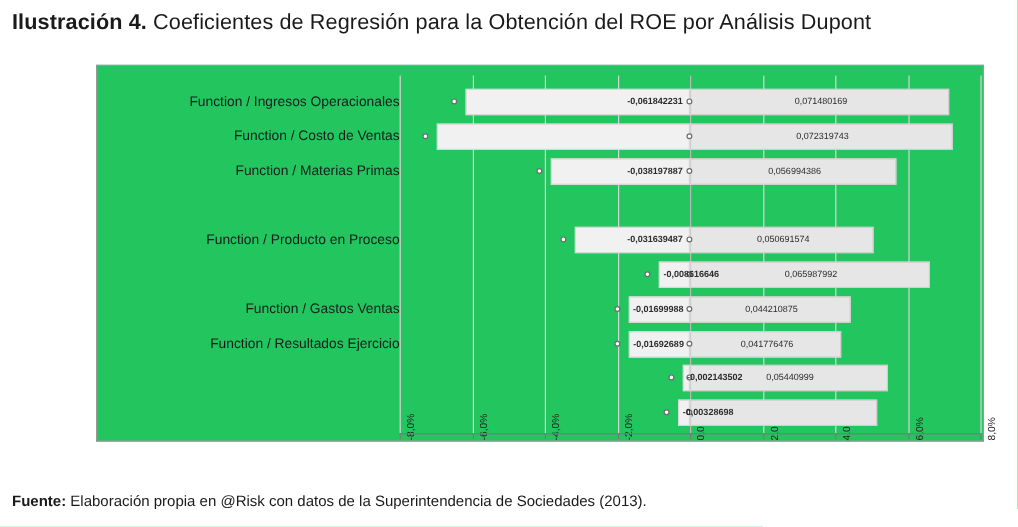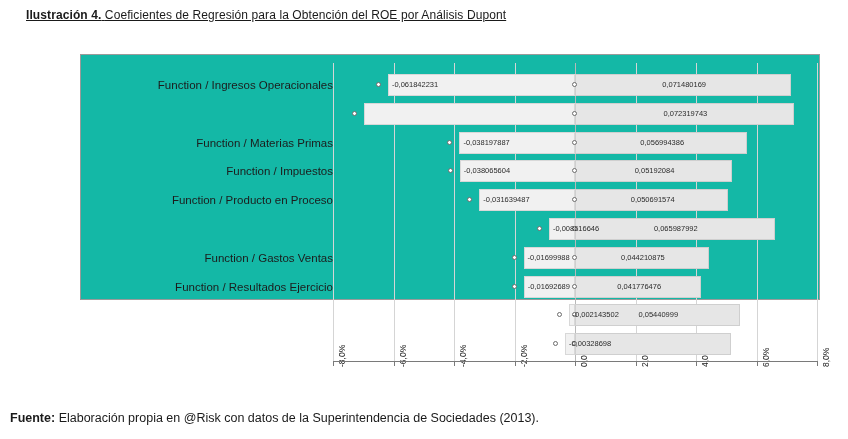--- a/index.html
+++ b/index.html
@@ -14,26 +14,25 @@
     color: #1a1a1a;
     overflow: hidden;
   }
   .page {
     position: relative;
     width: 848px;
     height: 439px;
   }
   .caption-top {
     position: absolute;
-    left: 26px;
+    left: 10px;
     top: 8px;
-    font-size: 12px;
+    font-size: 18px;
     letter-spacing: 0.1px;
     white-space: nowrap;
-    text-decoration: underline;
   }
   .caption-top .lbl {
     font-weight: bold;
   }
   .caption-bottom {
     position: absolute;
     left: 10px;
     top: 411px;
     font-size: 12.5px;
     white-space: nowrap;
@@ -41,23 +40,23 @@
   .caption-bottom .lbl {
     font-weight: bold;
   }
 
   
   .chart-frame {
     position: absolute;
     left: 80px;
     top: 54px;
     width: 740px;
-    height: 246px;
+    height: 314px;
     border: 1px solid #9a9a9a;
-    background: #14b8a6;
+    background: #22c55e;
     box-sizing: border-box;
   }
   .plot {
     position: absolute;
     left: 0;
     top: 0;
     width: 740px;
     height: 338px;
   }
 
@@ -106,21 +105,22 @@
   .val {
     position: absolute;
     top: 0;
     height: 28px;
     line-height: 28px;
     font-size: 7.5px;
     color: #2b2b2b;
     white-space: nowrap;
   }
   .val.left {
-    text-align: left;
+    text-align: right;
+    font-weight: bold;
   }
   .val.right {
     text-align: center;
   }
 
   
   .axis-line {
     position: absolute;
     left: 252px;
     top: 306px;
@@ -198,44 +198,36 @@
         <div class="row" style="top: 16px;">
           <div class="cat-label">Function / Ingresos Operacionales</div>
           <div class="bar neg" style="left: 306.927px; width: 187.073px;"></div>
           <div class="bar" style="left: 494px; width: 216.228px;"></div>
           <div class="marker" style="left: 294.927px;"></div>
           <div class="marker" style="left: 491px;"></div>
           <div class="val left" style="left: 310.927px; width: 177.073px;">-0,061842231</div>
           <div class="val right" style="left: 500px; width: 206.228px;">0,071480169</div>
         </div>
         <div class="row" style="top: 44.8px;">
+          <div class="cat-label">Function / Costo de Ventas</div>
           <div class="bar neg" style="left: 282.836px; width: 211.164px;"></div>
           <div class="bar" style="left: 494px; width: 218.767px;"></div>
           <div class="marker" style="left: 270.836px;"></div>
           <div class="marker" style="left: 491px;"></div>
           <div class="val right" style="left: 500px; width: 208.767px;">0,072319743</div>
         </div>
         <div class="row" style="top: 73.6px;">
           <div class="cat-label">Function / Materias Primas</div>
           <div class="bar neg" style="left: 378.451px; width: 115.549px;"></div>
           <div class="bar" style="left: 494px; width: 172.408px;"></div>
           <div class="marker" style="left: 366.451px;"></div>
           <div class="marker" style="left: 491px;"></div>
           <div class="val left" style="left: 382.451px; width: 105.549px;">-0,038197887</div>
           <div class="val right" style="left: 500px; width: 162.408px;">0,056994386</div>
         </div>
-        <div class="row" style="top: 102.4px;">
-          <div class="cat-label">Function / Impuestos</div>
-          <div class="bar neg" style="left: 378.852px; width: 115.148px;"></div>
-          <div class="bar" style="left: 494px; width: 157.061px;"></div>
-          <div class="marker" style="left: 366.852px;"></div>
-          <div class="marker" style="left: 491px;"></div>
-          <div class="val left" style="left: 382.852px; width: 105.148px;">-0,038065604</div>
-          <div class="val right" style="left: 500px; width: 147.061px;">0,05192084</div>
-        </div>
         <div class="row" style="top: 131.2px;">
           <div class="cat-label">Function / Producto en Proceso</div>
           <div class="bar neg" style="left: 398.291px; width: 95.7094px;"></div>
           <div class="bar" style="left: 494px; width: 153.342px;"></div>
           <div class="marker" style="left: 386.291px;"></div>
           <div class="marker" style="left: 491px;"></div>
           <div class="val left" style="left: 402.291px; width: 85.7094px;">-0,031639487</div>
           <div class="val right" style="left: 500px; width: 143.342px;">0,050691574</div>
         </div>
         <div class="row" style="top: 160px;">

